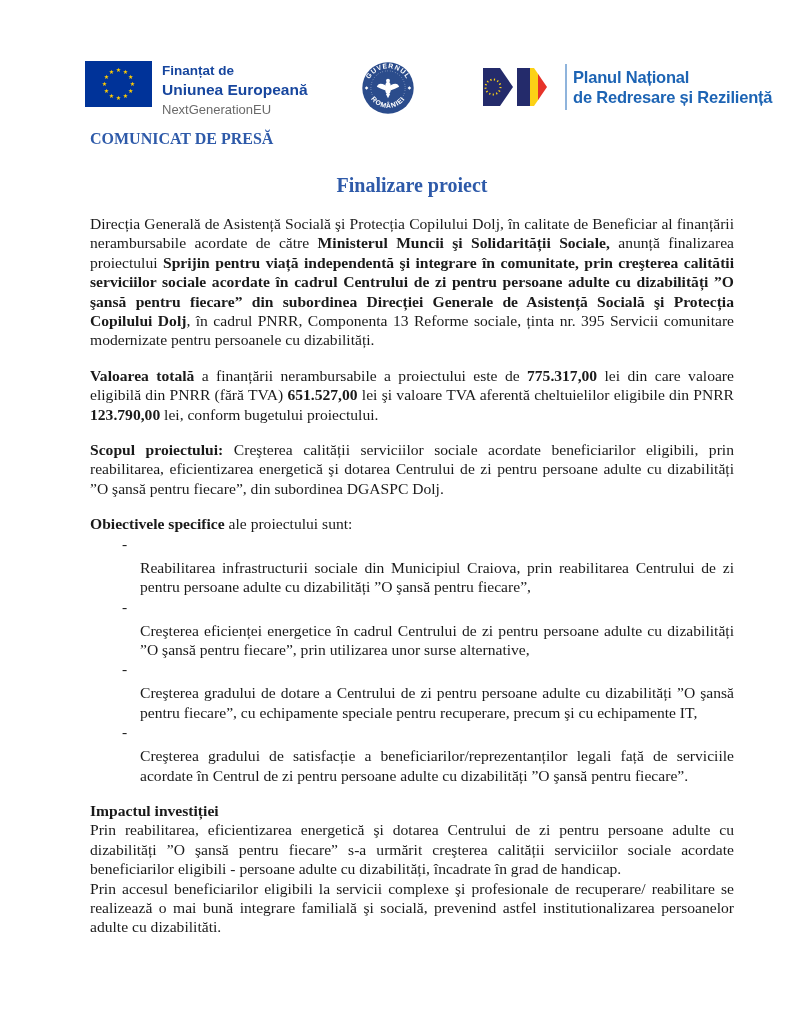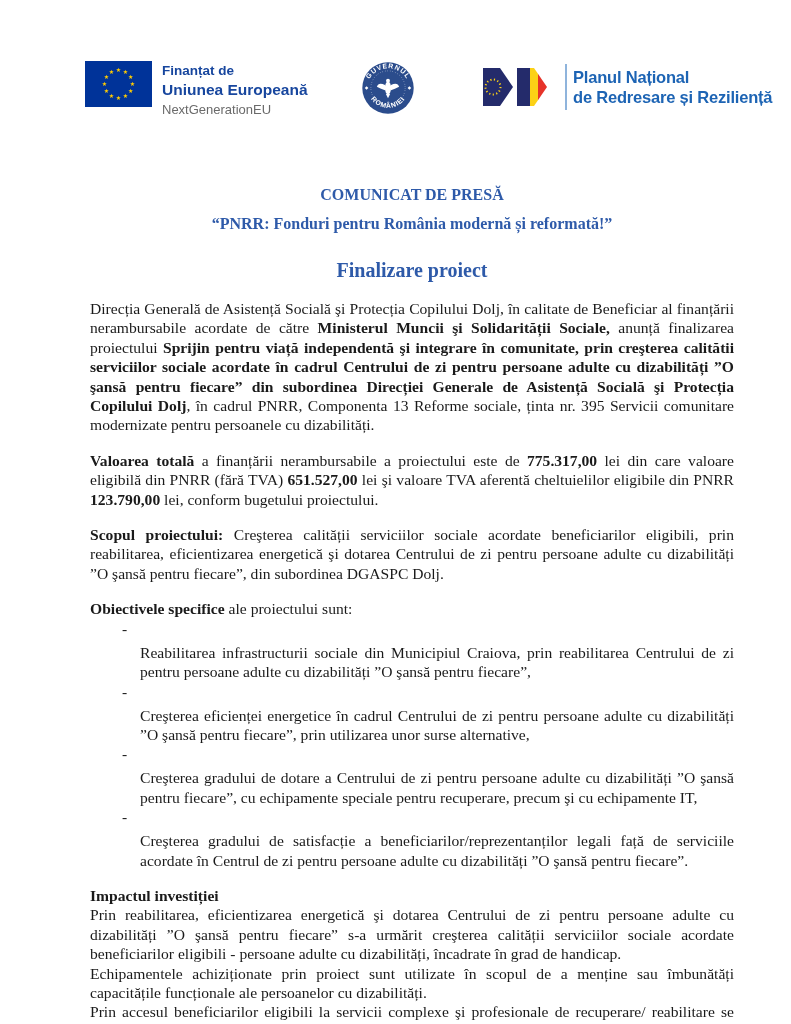--- a/index.html
+++ b/index.html
@@ -31,21 +31,21 @@
   .eu-l2{font-size:15.5px;font-weight:bold;color:var(--eu-text-blue);}
   .eu-l3{font-size:13px;color:var(--gray);margin-top:3px;}
   .seal-svg{position:absolute;left:358px;top:58px;}
   .pnrr{position:absolute;left:483px;top:64px;display:flex;align-items:center;}
   .pnrr-arrows{display:block;}
   .pnrr-divider{width:2px;height:46px;background:var(--divider);margin:0 6px 0 16px;}
   .pnrr-text{font-family:"Liberation Sans",sans-serif;font-weight:bold;color:var(--pnrr-text);
     font-size:16.5px;line-height:1.22;letter-spacing:-0.2px;}
   
   .content{padding:0 57px 0 90px;}
-  .t-main{margin-top:56px;text-align:center;color:var(--title-blue);
+  .t-main{color:var(--title-blue);
     font-size:16px;font-weight:bold;}
   .t-sub{margin-top:11px;text-align:center;color:var(--title-blue);
     font-size:16px;font-weight:bold;}
   .t-section{margin-top:26px;text-align:center;color:var(--title-blue);
     font-size:20px;font-weight:bold;}
   
   .para{margin-top:16px;font-size:15.6px;line-height:19.4px;text-align:justify;}
   .para b{font-weight:bold;}
   .bold{font-weight:bold;}
   .first-para{margin-top:17px;}
@@ -129,21 +129,20 @@
       <div class="pnrr-divider"></div>
       <div class="pnrr-text">
         <div>Planul Național</div>
         <div>de Redresare și Reziliență</div>
       </div>
     </div>
   </div>
 
   <div class="content">
     <div class="t-main">COMUNICAT DE PRESĂ</div>
-    <div class="t-sub">“PNRR: Fonduri pentru România modernă și reformată!”</div>
     <div class="t-section">Finalizare proiect</div>
 
     <p class="para first-para"><span>Direcția Generală de Asistență Socială şi Protecția Copilului Dolj, în calitate de Beneficiar al finanțării nerambursabile acordate de către </span><b>Ministerul Muncii şi Solidarității Sociale,</b><span> anunță finalizarea proiectului </span><b>Sprijin pentru viață independentă şi integrare în comunitate, prin creşterea calitătii serviciilor sociale acordate în cadrul Centrului de zi pentru persoane adulte cu dizabilități ”O şansă pentru fiecare” din subordinea Direcției Generale de Asistență Socială şi Protecția Copilului Dolj</b><span>, în cadrul PNRR, Componenta 13 Reforme sociale, ținta nr. 395 Servicii comunitare modernizate pentru persoanele cu dizabilități.</span></p>
     <p class="para"><b>Valoarea totală</b><span> a finanțării nerambursabile a proiectului este de </span><b>775.317,00</b><span> lei din care valoare eligibilă din PNRR (fără TVA) </span><b>651.527,00</b><span>  lei şi valoare TVA aferentă cheltuielilor eligibile din PNRR </span><b>123.790,00</b><span> lei, conform bugetului proiectului.</span></p>
     <p class="para"><b>Scopul proiectului:</b><span> Creşterea calității serviciilor sociale acordate beneficiarilor eligibili, prin reabilitarea, eficientizarea energetică şi dotarea Centrului de zi pentru persoane adulte cu dizabilități ”O şansă pentru fiecare”, din subordinea DGASPC Dolj.</span></p>
     <p class="para"><b>Obiectivele specifice</b><span> ale proiectului sunt:</span></p>
     <div class="list">
         <div class="li">
           <span class="marker">-</span>
           <span class="li-text">Reabilitarea infrastructurii sociale din Municipiul Craiova, prin reabilitarea Centrului de zi pentru persoane adulte cu dizabilități ”O şansă pentru fiecare”,</span>
@@ -157,17 +156,16 @@
           <span class="li-text">Creşterea gradului de dotare a Centrului de zi pentru persoane adulte cu dizabilități ”O şansă pentru fiecare”, cu echipamente speciale pentru recuperare, precum şi cu echipamente IT,</span>
         </div>
         <div class="li">
           <span class="marker">-</span>
           <span class="li-text">Creşterea gradului de satisfacție a beneficiarilor/reprezentanților legali față de serviciile acordate în Centrul de zi pentru persoane adulte cu dizabilități ”O şansă pentru fiecare”.</span>
         </div>
       </div>
     <p class="para bold">Impactul investiției</p>
     <div>
         <div class="flowpara">Prin reabilitarea, eficientizarea energetică şi dotarea Centrului de zi pentru persoane adulte cu dizabilități ”O şansă pentru fiecare” s-a urmărit creşterea calității serviciilor sociale acordate beneficiarilor eligibili - persoane adulte cu dizabilități, încadrate în grad de handicap.</div>
-        <div class="flowpara">Echipamentele achiziționate prin proiect sunt utilizate în scopul de a menține sau îmbunătăți capacitățile funcționale ale persoanelor cu dizabilități.</div>
         <div class="flowpara">Prin accesul beneficiarilor eligibili la servicii complexe şi profesionale de recuperare/ reabilitare se realizează o mai bună integrare familială şi socială, prevenind astfel institutionalizarea persoanelor adulte cu dizabilităti.</div>
       </div>
   </div>
 </div>
 
 </body></html>

